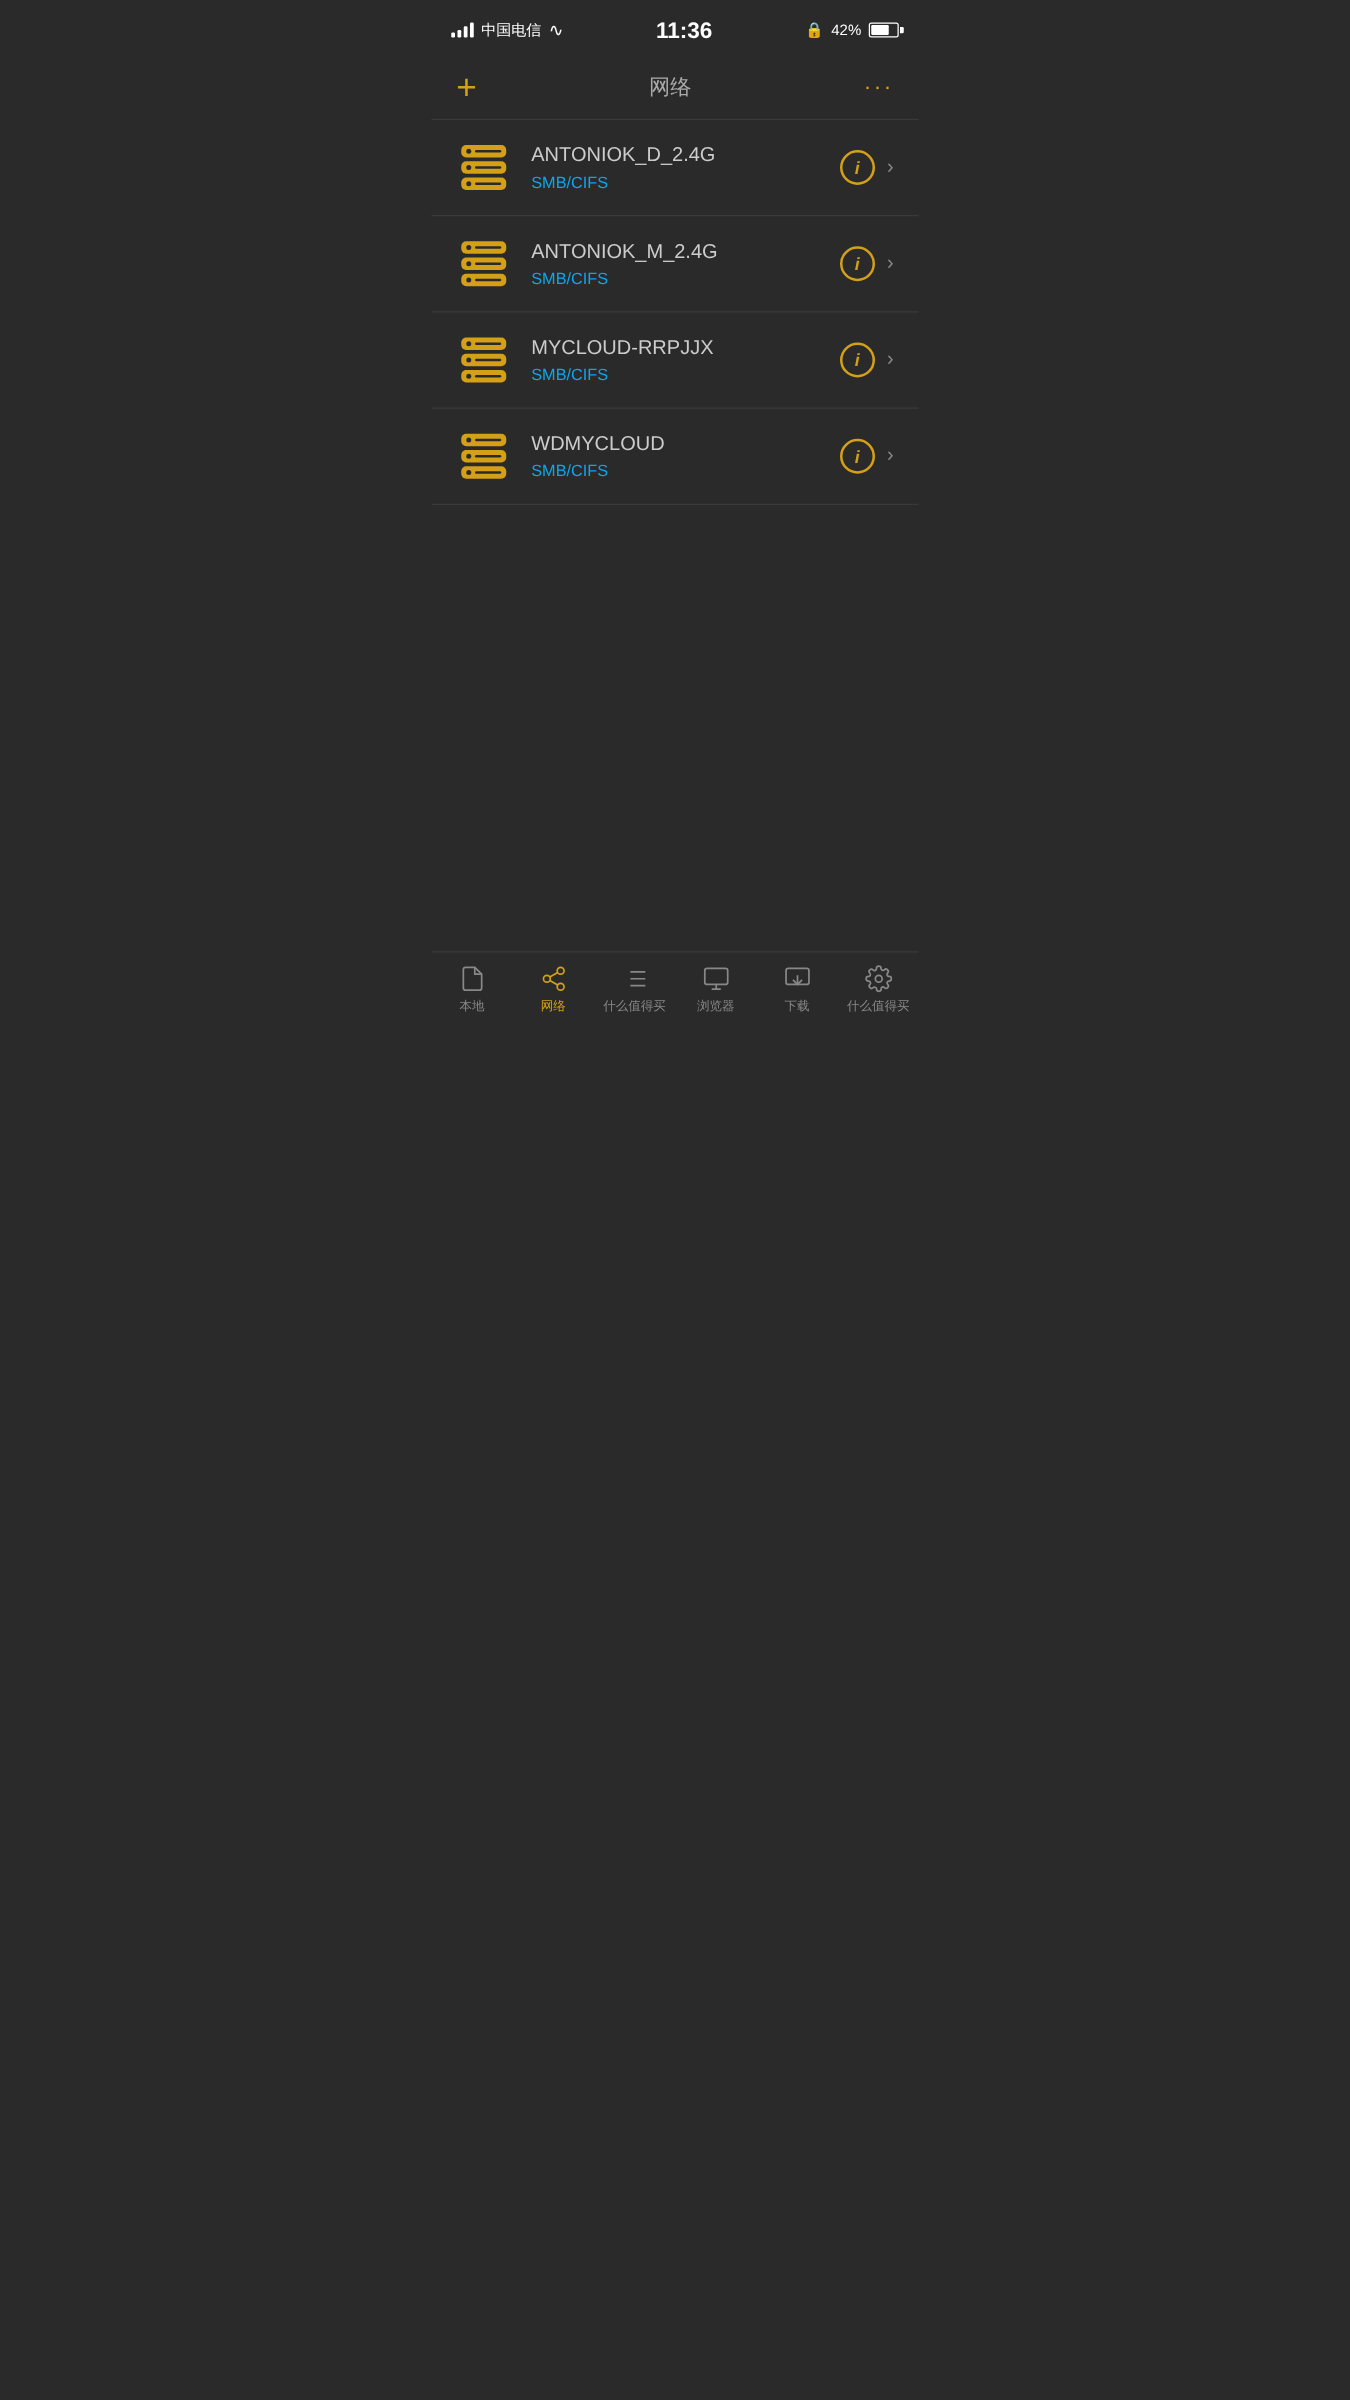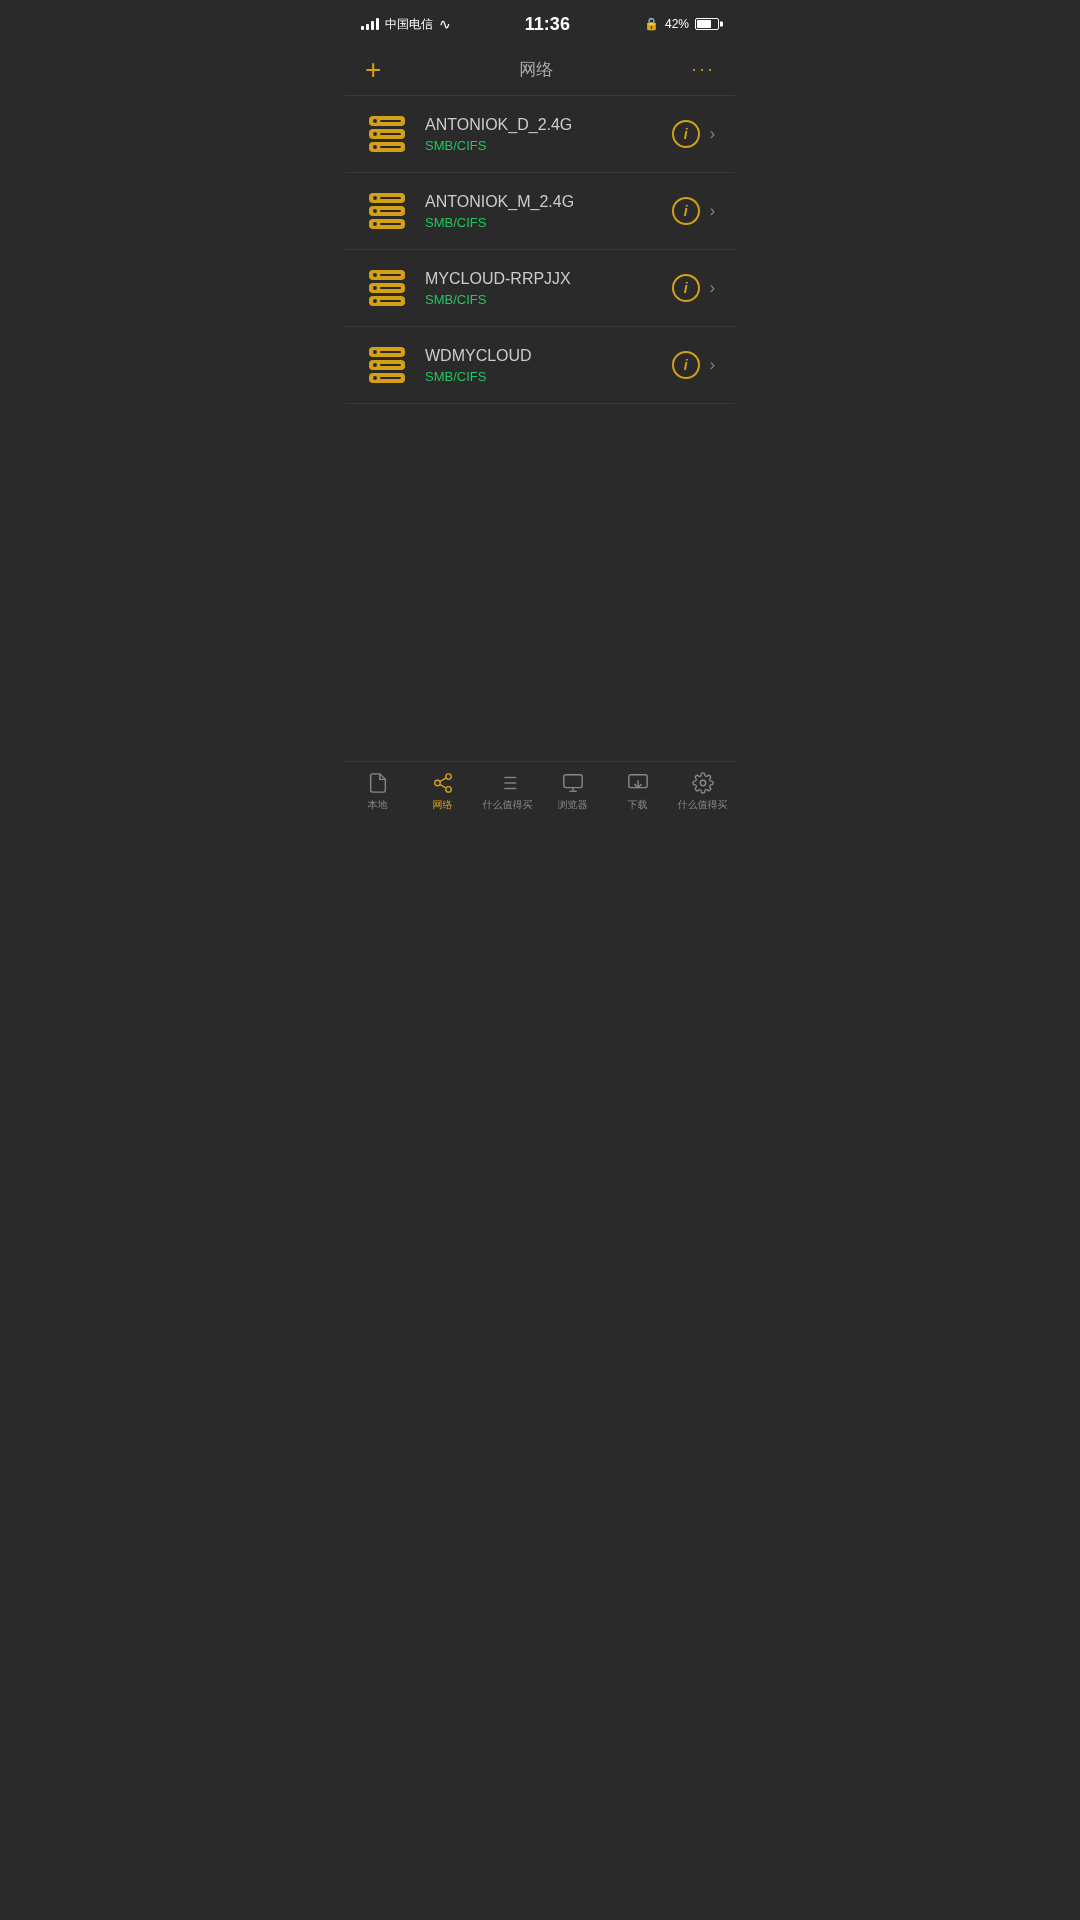--- a/index.html
+++ b/index.html
@@ -195,21 +195,21 @@
     }
 
     .network-name {
       color: #cccccc;
       font-size: 16px;
       font-weight: 400;
       margin-bottom: 4px;
     }
 
     .network-type {
-      color: #22c55e;
+      color: #0ea5e9;
       font-size: 13px;
     }
 
     .network-actions {
       display: flex;
       align-items: center;
       gap: 10px;
     }
 
     .info-button {

